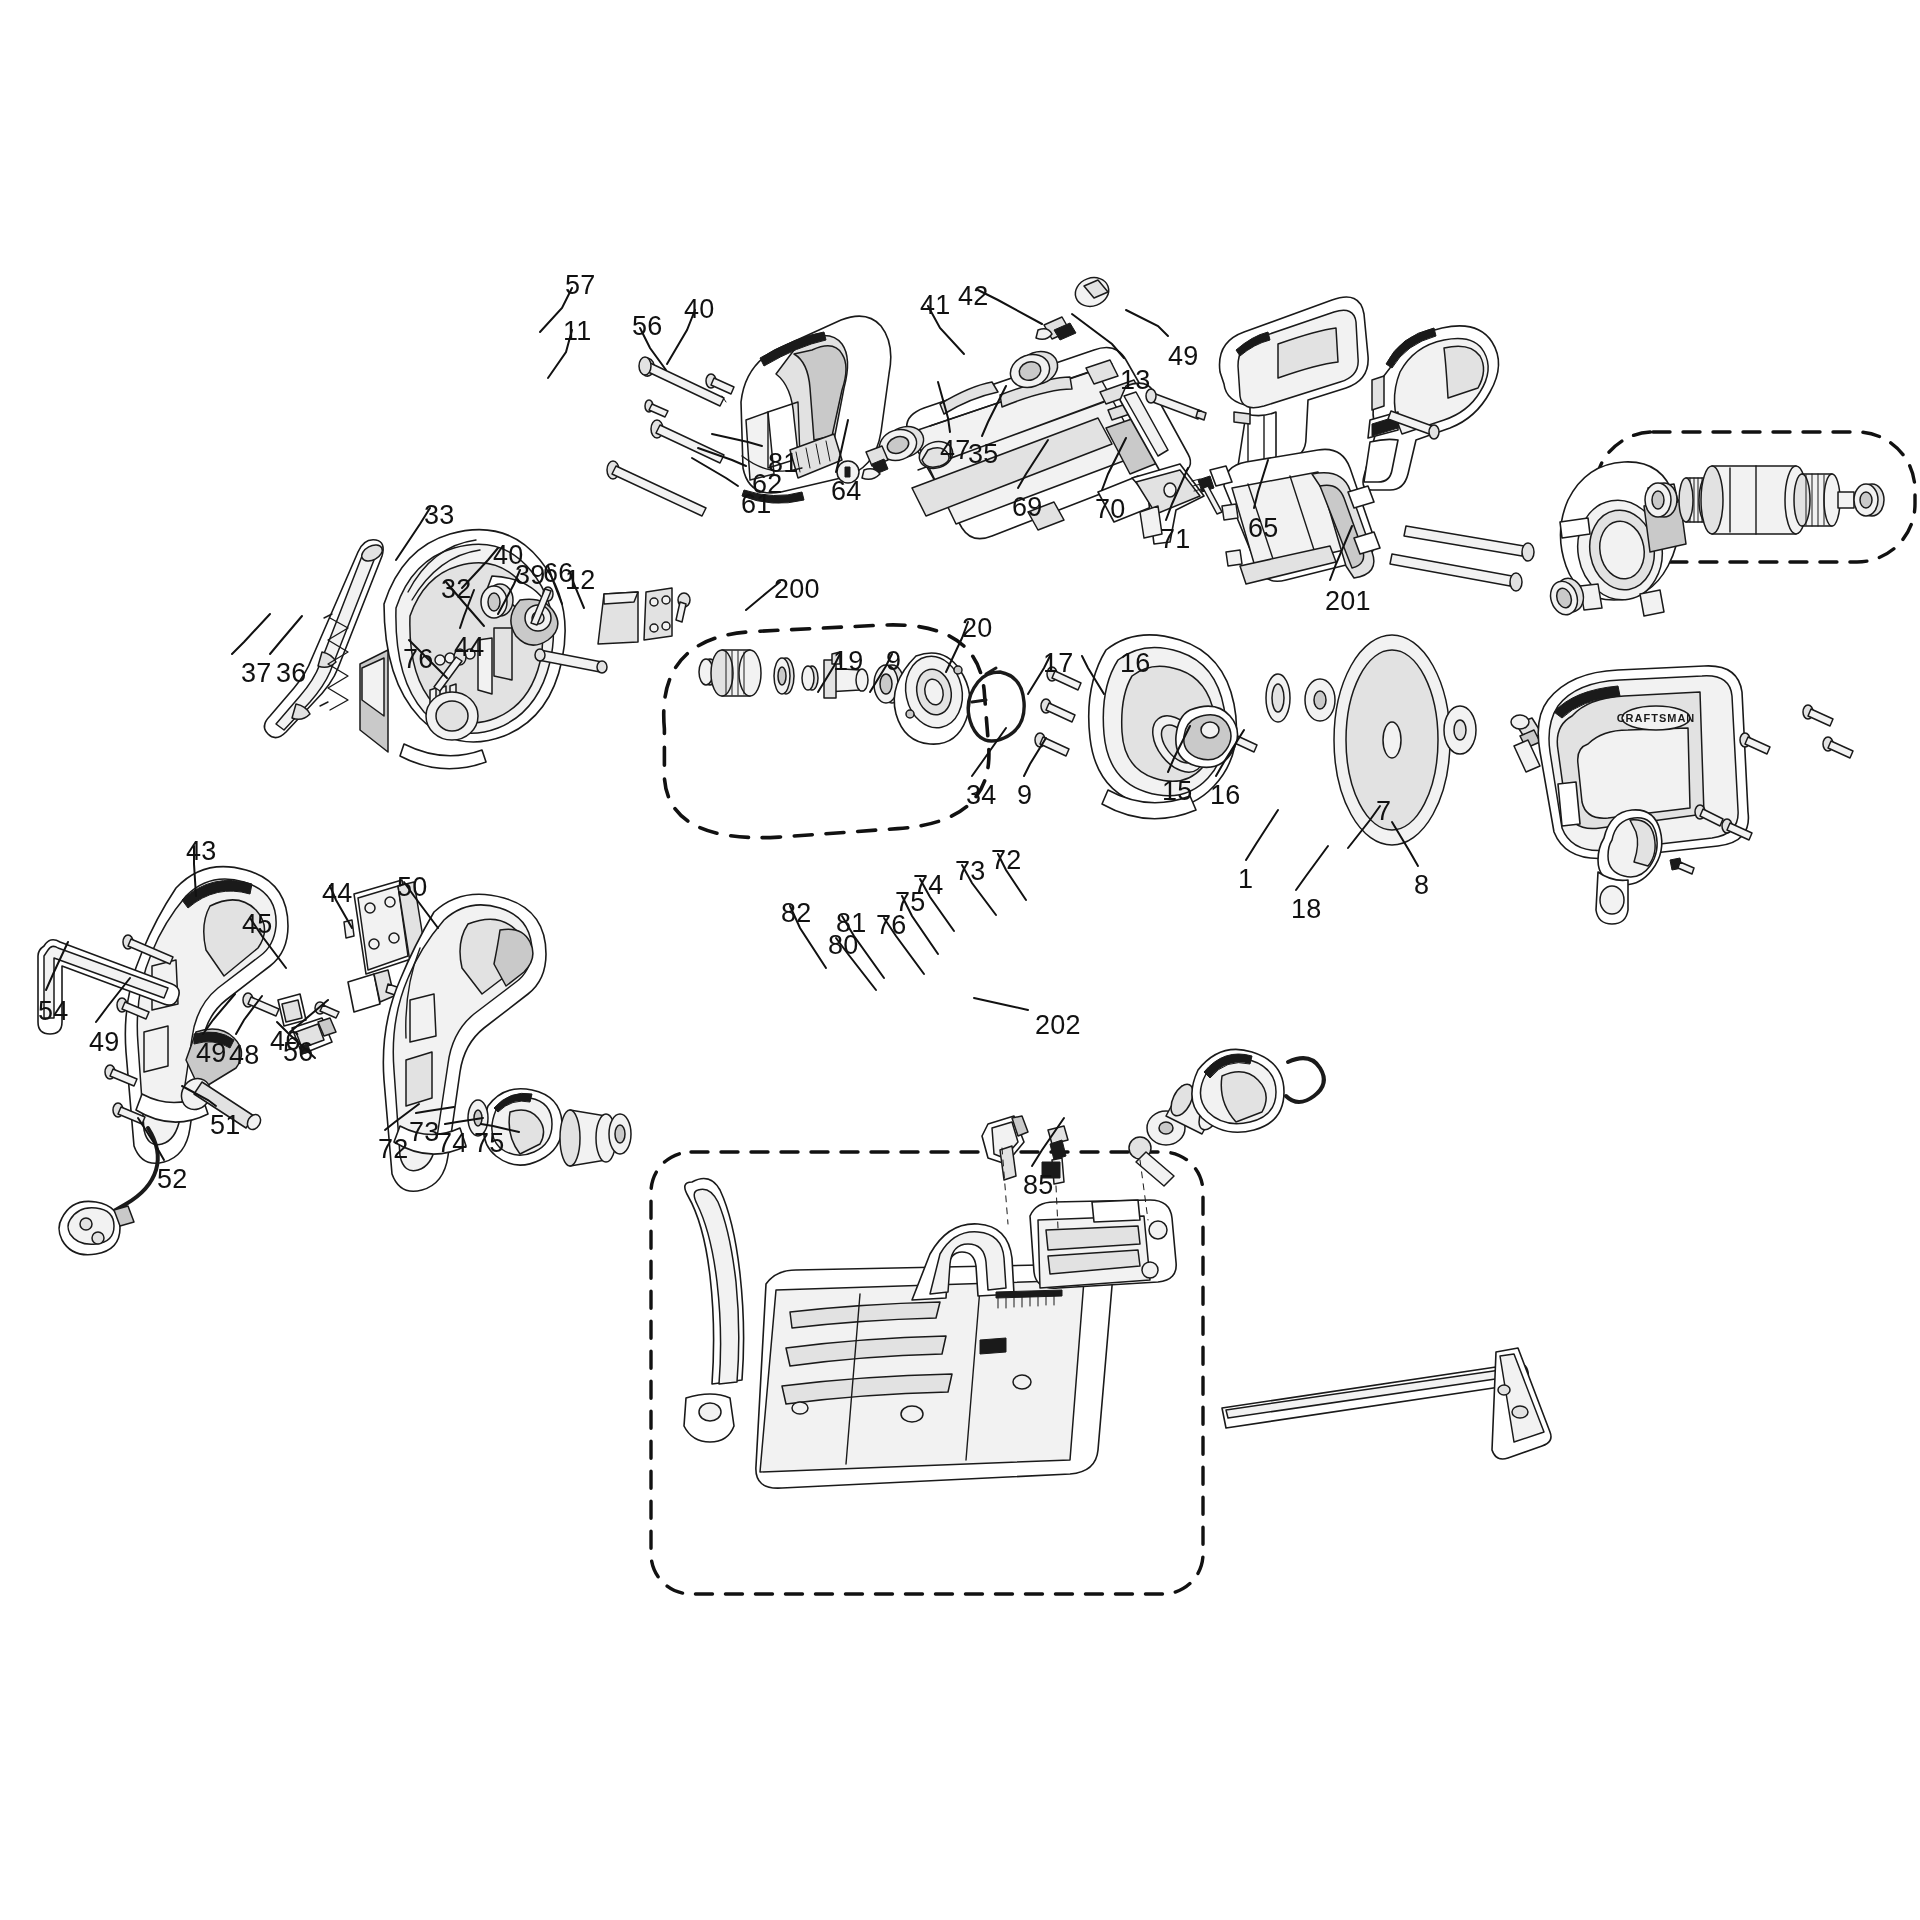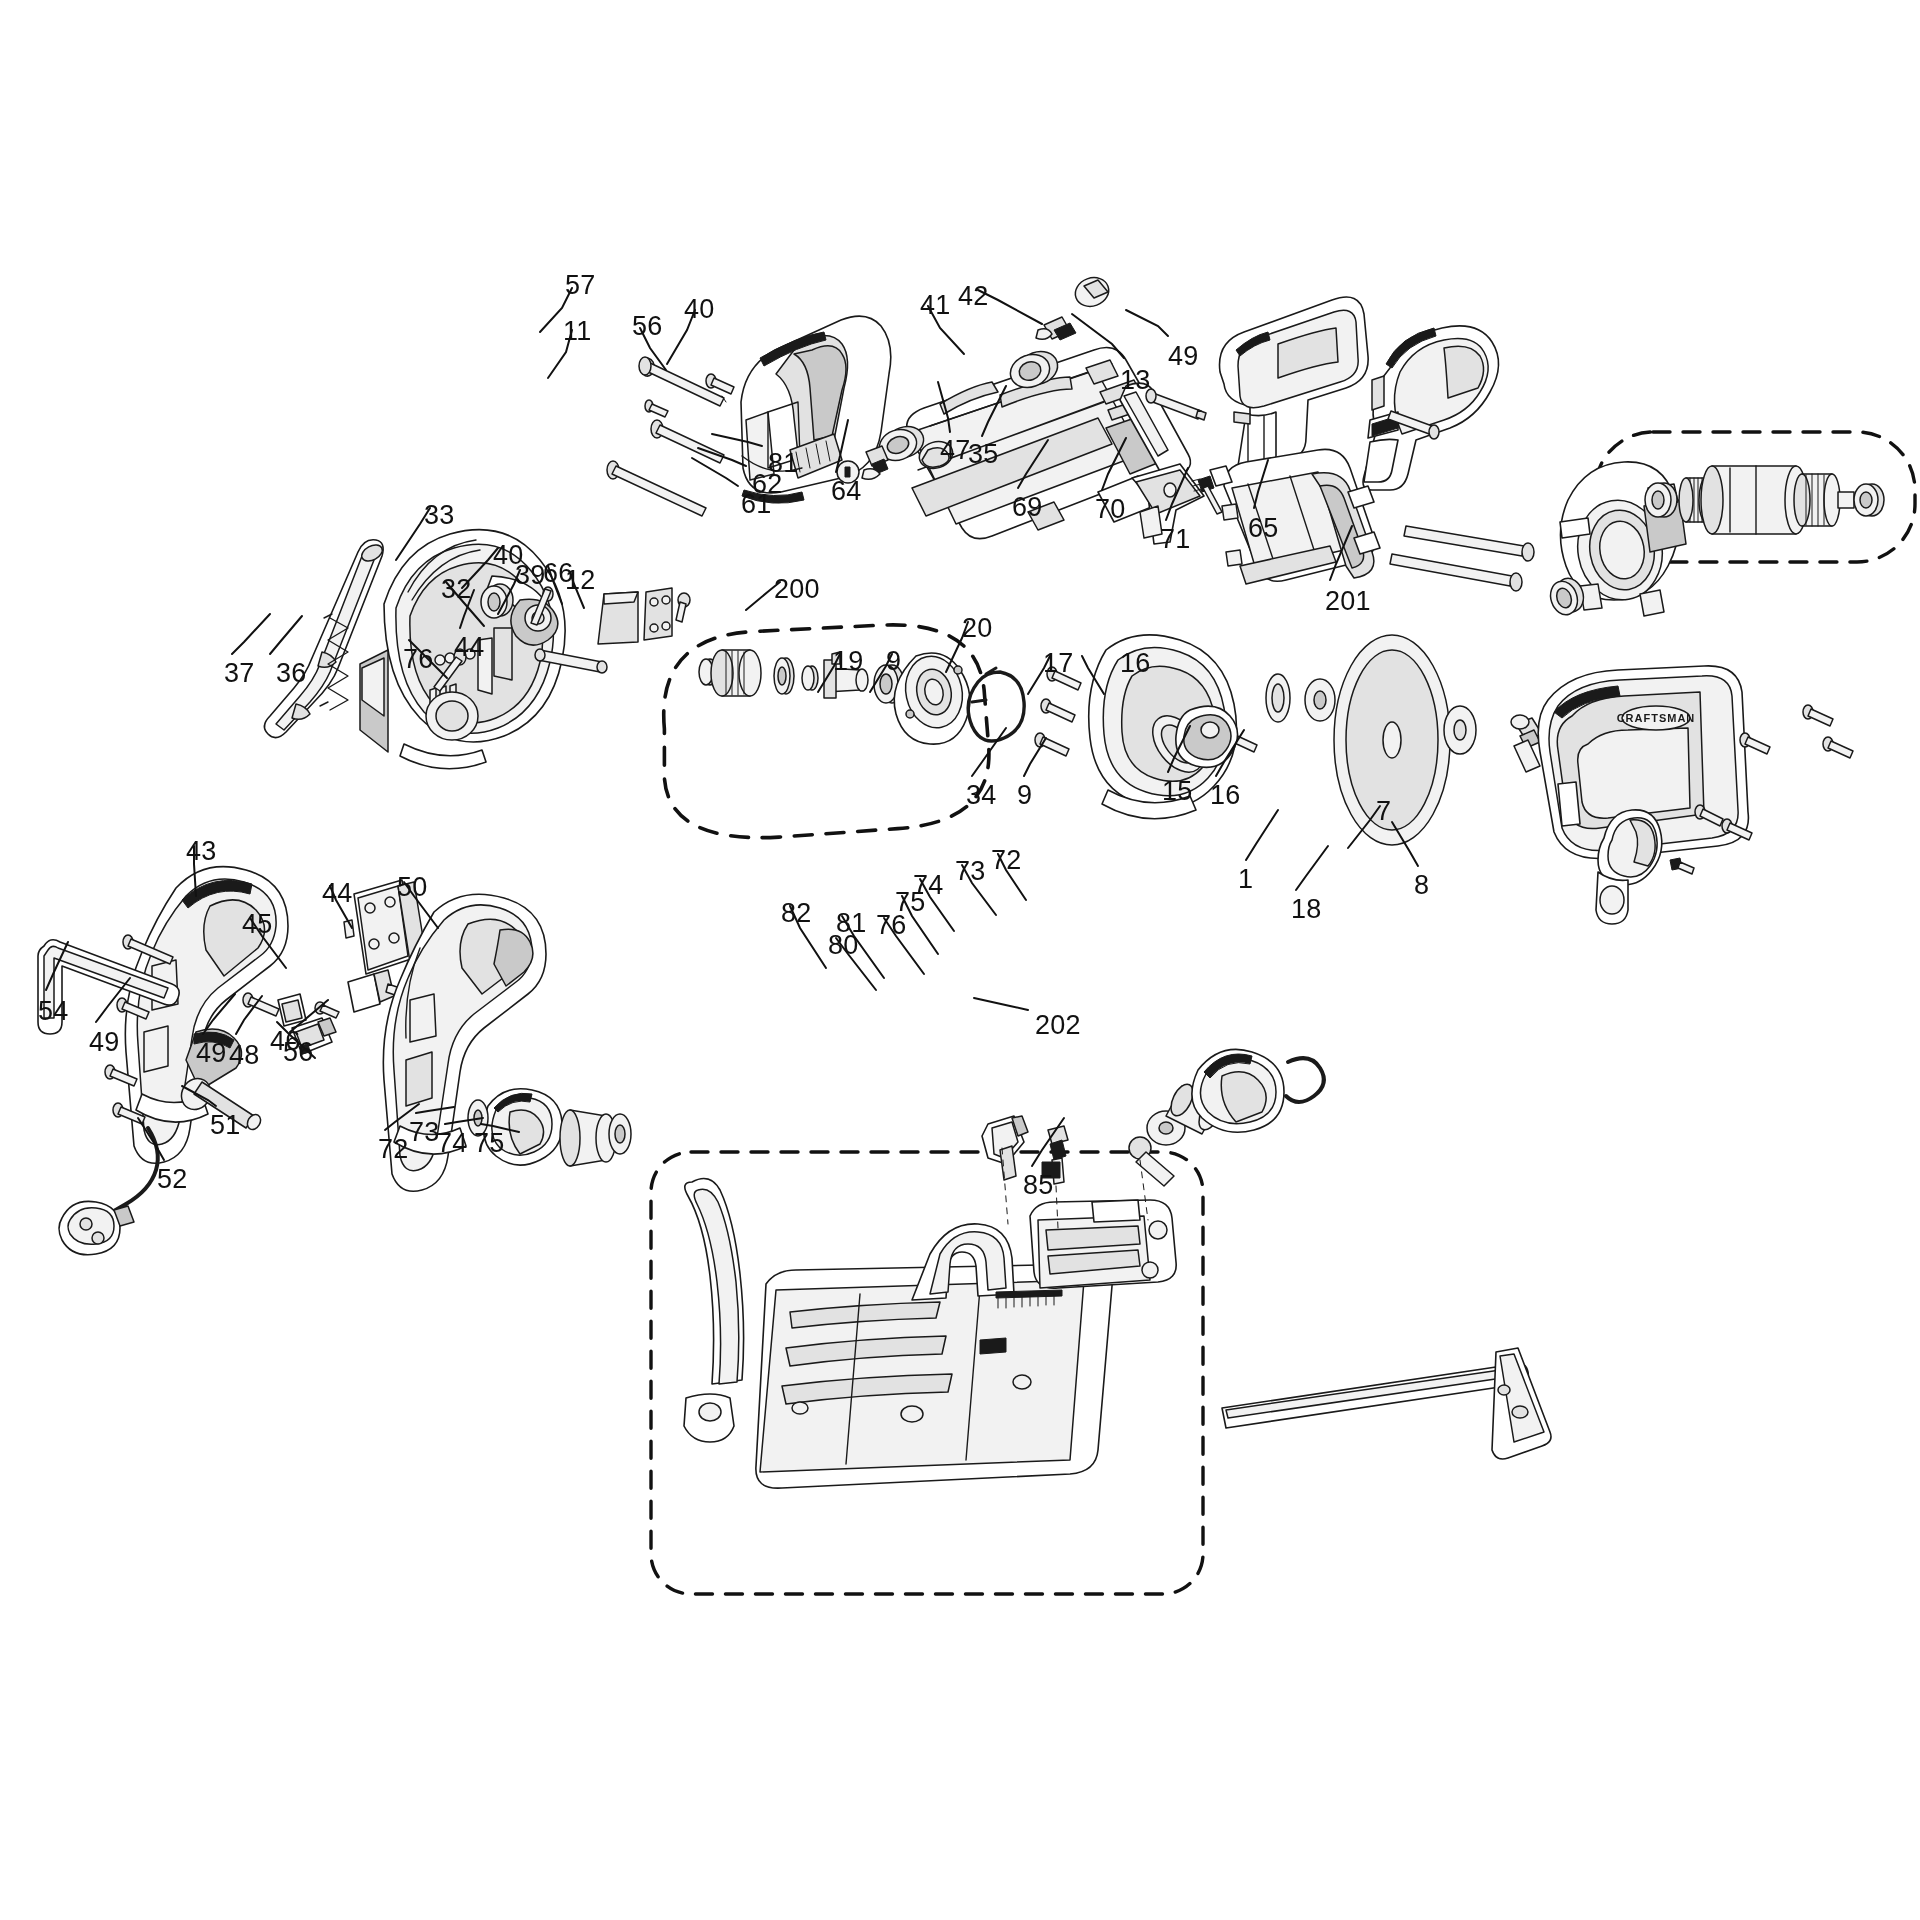--- a/index.html
+++ b/index.html
@@ -775,21 +775,21 @@
       <div class="callout" style="left: 1248px; top: 515px;">65</div>
       <div class="callout" style="left: 1325px; top: 588px;">201</div>
       <div class="callout" style="left: 424px; top: 502px;">33</div>
       <div class="callout" style="left: 493px; top: 542px;">40</div>
       <div class="callout" style="left: 515px; top: 562px;">39</div>
       <div class="callout" style="left: 543px; top: 560px;">66</div>
       <div class="callout" style="left: 565px; top: 567px;">12</div>
       <div class="callout" style="left: 441px; top: 576px;">32</div>
       <div class="callout" style="left: 454px; top: 634px;">44</div>
       <div class="callout" style="left: 403px; top: 646px;">76</div>
-      <div class="callout" style="left: 224px; top: 660px; text-align: right;">37</div>
+      <div class="callout" style="left: 241px; top: 660px; text-align: right;">37</div>
       <div class="callout" style="left: 276px; top: 660px;">36</div>
       <div class="callout" style="left: 774px; top: 576px;">200</div>
       <div class="callout" style="left: 833px; top: 648px;">19</div>
       <div class="callout" style="left: 886px; top: 648px;">9</div>
       <div class="callout" style="left: 962px; top: 615px;">20</div>
       <div class="callout" style="left: 1043px; top: 650px;">17</div>
       <div class="callout" style="left: 1076px; top: 650px; margin-left: 44px;">16</div>
       <div class="callout" style="left: 966px; top: 782px;">34</div>
       <div class="callout" style="left: 1017px; top: 782px;">9</div>
       <div class="callout" style="left: 1162px; top: 778px;">15</div>

